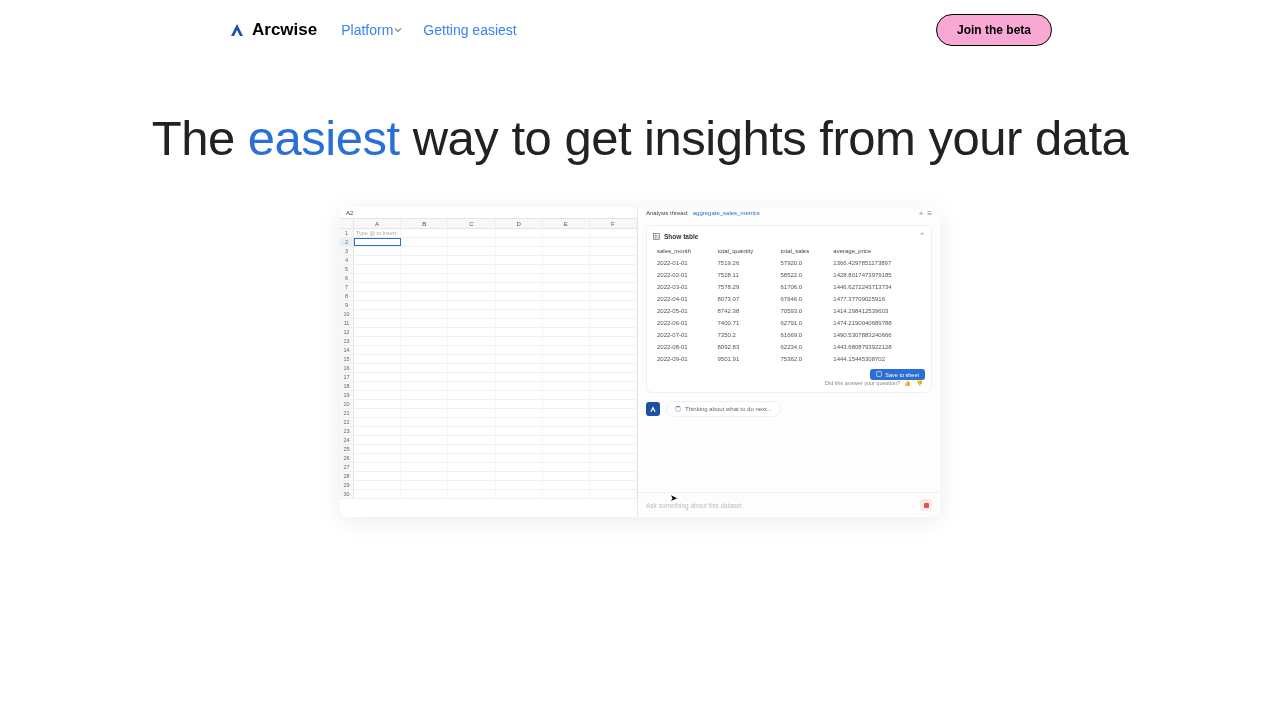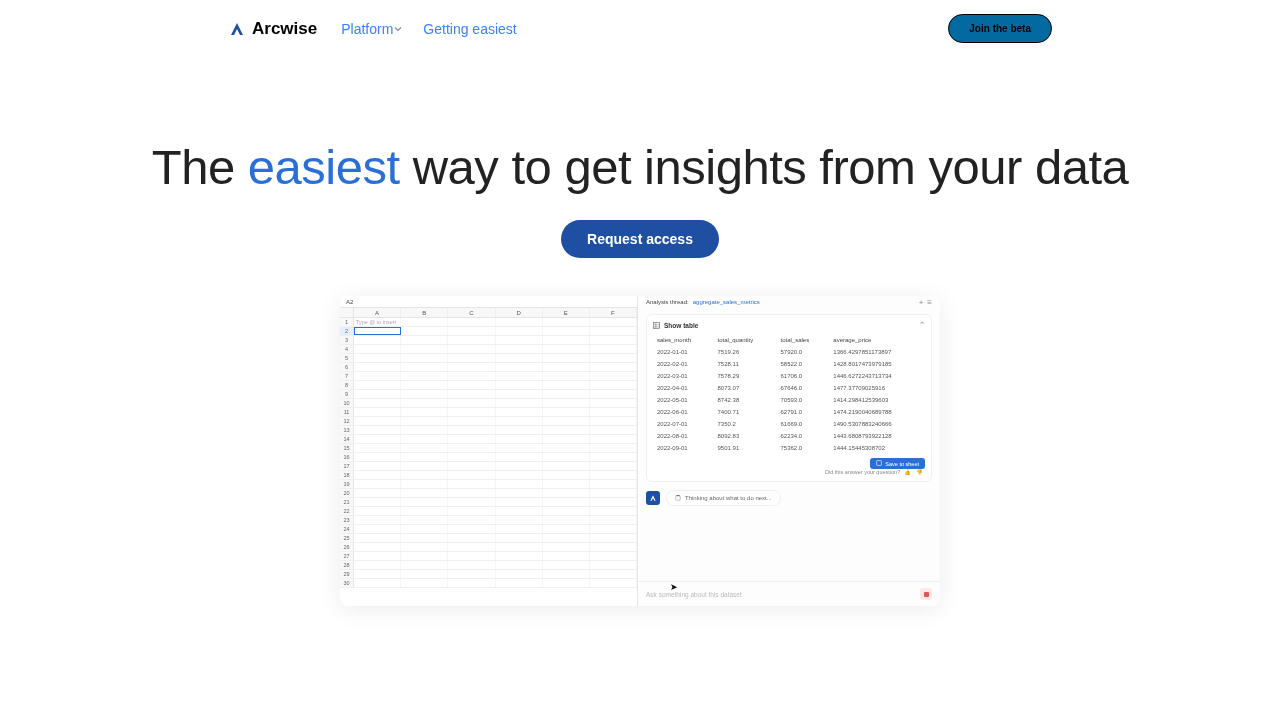--- a/index.html
+++ b/index.html
@@ -6,24 +6,24 @@
 body { font-family: -apple-system, BlinkMacSystemFont, 'Segoe UI', sans-serif; background: #fff; color: #1a1a1a; width: 1280px; height: 720px; overflow: hidden; }
 
 
 .header { display: flex; align-items: center; justify-content: space-between; padding: 14px 228px; }
 .header-left { display: flex; align-items: center; gap: 24px; }
 .logo { display: flex; align-items: center; gap: 6px; font-weight: 700; font-size: 17px; color: #000; }
 .logo-mark { width: 18px; height: 18px; }
 .nav { display: flex; gap: 20px; align-items: center; }
 .nav-item { color: #3b82f6; font-size: 14px; cursor: pointer; display: flex; }
 .chevron { width: 10px; height: 10px; }
-.beta-btn { border: 1.5px solid #000; border-radius: 20px; padding: 8px 20px; font-size: 10px; font-weight: 600; background: #0369a1; cursor: pointer; }
-
-
-.hero { text-align: center; margin-top: 80px; }
+.beta-btn { border: 1.5px solid #000; border-radius: 20px; padding: 8px 20px; font-size: 12px; font-weight: 600; background: #f9a8d4; cursor: pointer; }
+
+
+.hero { text-align: center; margin-top: 48px; }
 .hero h1 { font-size: 49px; font-weight: 500; line-height: 1.25; color: #222; letter-spacing: -0.5px; }
 .hero h1 .accent { color: #2a6fd6; }
 .hero .sub { margin-top: 18px; font-size: 15px; color: #666; }
 .cta { margin-top: 22px; display: inline-block; background: #1e4fa3; color: #fff; border: none; border-radius: 22px; padding: 11px 26px; font-size: 14px; font-weight: 600; cursor: pointer; }
 
 
 .demo { width: 600px; height: 310px; margin: 38px auto 0; background: #fcfcfd; border-radius: 8px; box-shadow: 0 4px 24px rgba(0,0,0,0.08); display: flex; font-size: 7px; overflow: hidden; position: relative; }
 
 
 .sheet { width: 298px; background: #fff; border-right: 1px solid #e5e5e5; display: flex; flex-direction: column; }
@@ -94,21 +94,20 @@
       </div>
     </div>
   </div>
   <button class="beta-btn">Join the beta</button>
 </div>
 
 <div class="hero">
   <h1>
     <span>The </span><span class="accent">easiest</span><span> way to get insights from your data</span>
   </h1>
-  <button class="cta">Request access</button>
 </div>
 
 <div class="demo">
 
   <div class="sheet">
     <div class="sheet-addr">
         <span>A2</span>
       </div>
     <div class="sheet-cols">
       <div class="sheet-rownum-col"></div>

